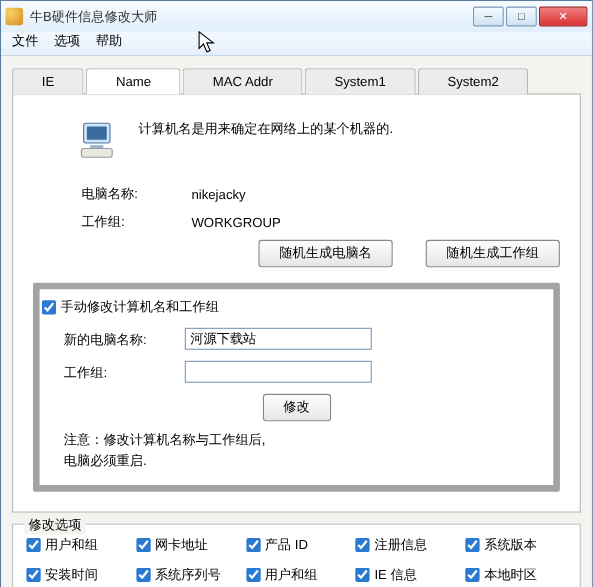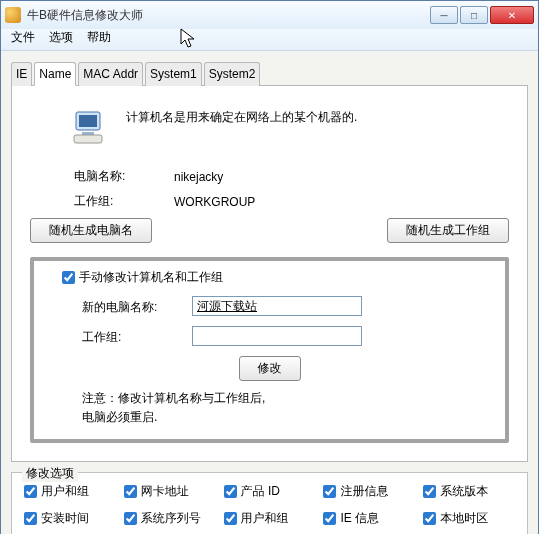--- a/index.html
+++ b/index.html
@@ -9,38 +9,38 @@
 .titlebar .icon { width: 16px; height: 16px; margin-right: 6px; background: radial-gradient(circle at 30% 30%, #f9d36b, #d68a1a); border-radius: 3px; }
 .titlebar .title { flex: 1; color: #333; }
 .winbtns { display: flex; gap: 2px; }
 .winbtn { width: 28px; height: 18px; border: 1px solid #7a9ab7; border-radius: 2px; display: flex; align-items: center; justify-content: center; background: linear-gradient(#f5faff, #cfe2f3); font-size: 10px; color: #333; }
 .winbtn.close { width: 44px; background: linear-gradient(#f08080, #d93030); color: #fff; border-color: #a02020; }
 .menubar { height: 22px; display: flex; align-items: flex-start; gap: 14px; padding: 0 10px; background: linear-gradient(#f2f8fe, #e6f0fa); border-bottom: 1px solid #c5d7e8; }
 .menubar span { cursor: default; }
 .cursor { position: absolute; left: 180px; top: 28px; pointer-events:none; }
 .client { background: #f3f3f0; padding: 10px; }
 .tabs { display: flex; border-bottom: 1px solid #b8b8b8; position: relative; }
-.tab { padding: 4px 4px; border: 1px solid #b8b8b8; border-bottom: none; background: #ececec; margin-right: 2px; border-radius: 3px 3px 0 0; position: relative; top: 1px; }
+.tab { padding: 4px 26px; border: 1px solid #b8b8b8; border-bottom: none; background: #ececec; margin-right: 2px; border-radius: 3px 3px 0 0; position: relative; top: 1px; }
 .tab.active { background: #fff; border-bottom: 1px solid #fff; }
 .tabcontent { border: 1px solid #b8b8b8; border-top: none; background: #fff; padding: 14px 18px 18px; }
 .desc { display: flex; align-items: flex-start; gap: 16px; margin: 8px 0 20px 40px; }
 .pcicon { width: 40px; height: 40px; }
 .pcicon svg { width: 40px; height: 40px; }
 .desctext { color: #000000; line-height: 1.6; }
 .row { display: flex; align-items: center; margin-bottom: 8px; padding-left: 44px; }
 .row .lbl { width: 100px; }
 .row .val { }
-.btnrow { display: flex; justify-content: space-between; gap: 30px; margin: 8px 0 14px; }
+.btnrow { display: flex; justify-content: flex-end; gap: 30px; margin: 8px 0 14px; }
 button.std { padding: 3px 18px; border: 1px solid #888; border-radius: 3px; background: linear-gradient(#fdfdfd, #e6e6e6); font-size: 12px; font-family: inherit; }
-.groupbox { border: 4px solid #a3a3a3; border-radius: 2px; padding: 12px 28px; margin-top: 4px; position: relative; }
+.groupbox { border: 6px solid #a3a3a3; border-radius: 2px; padding: 12px 2px; margin-top: 4px; position: relative; }
 .grouptitle { display: flex; align-items: center; gap: 4px; margin-bottom: 10px; margin-top: -4px; }
 .grouptitle input[type=checkbox] { accent-color: #2a7ad2; }
 .formrow { display: flex; align-items: flex-end; margin-bottom: 10px; padding-left: 20px; }
 .formrow .lbl { width: 110px; }
-.formrow input[type=text] { width: 170px; height: 20px; border: 1px solid #7a9ab7; padding: 0 4px; font-family: inherit; font-size: 12px; text-decoration: underline; }
+.formrow input[type=text] { width: 170px; height: 20px; border: 1px solid #7a9ab7; padding: 0 4px; font-family: inherit; font-size: 12px; }
 .centerbtn { text-align: center; margin: 4px 0 8px; }
 .note { padding-left: 20px; line-height: 1.6; }
 .modopts { border: 1px solid #c0c0c0; padding: 10px 12px 14px; margin-top: 10px; position: relative; background: #fff; }
 .modopts .legend { position: absolute; top: -8px; left: 10px; background: #f3f3f0; padding: 0 4px; }
 .checkgrid { display: grid; grid-template-columns: repeat(5, 1fr); gap: 10px 8px; margin-bottom: 10px; }
 .checkgrid label { display: flex; align-items: center; gap: 4px; white-space: nowrap; }
 .checkgrid input { accent-color: #2a7ad2; }
 .bottombtns { display: flex; justify-content: center; gap: 80px; }
 .outer { position: relative; width: 539px; }
 </style>

